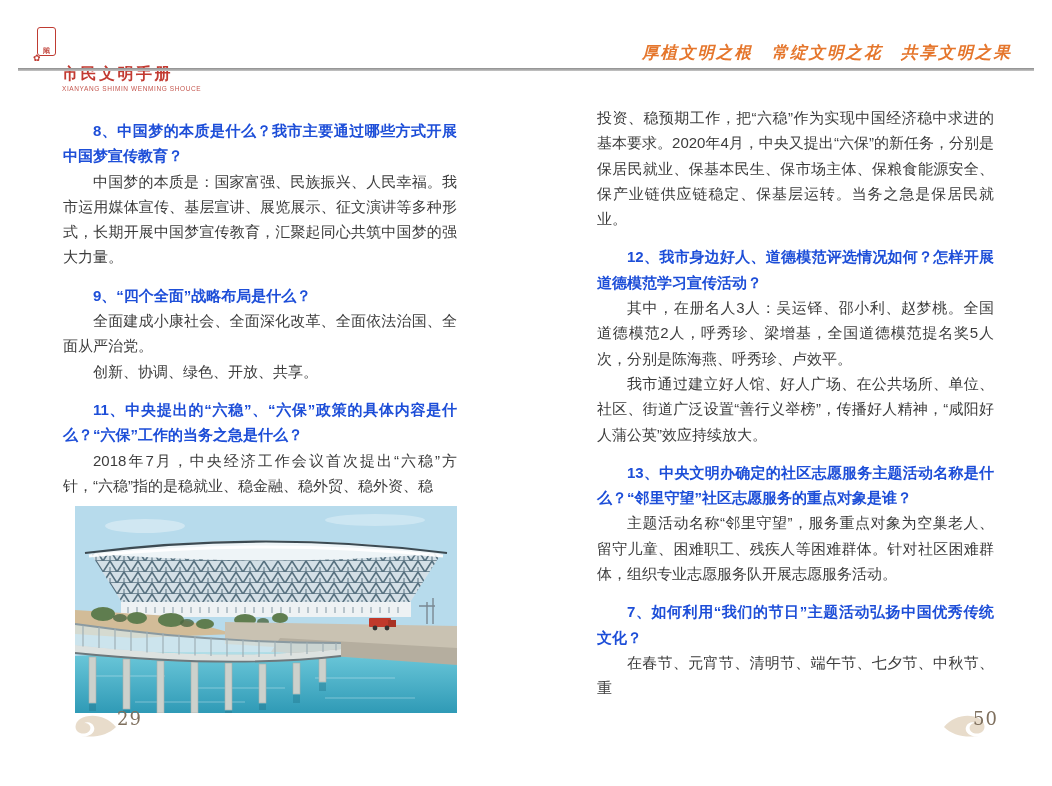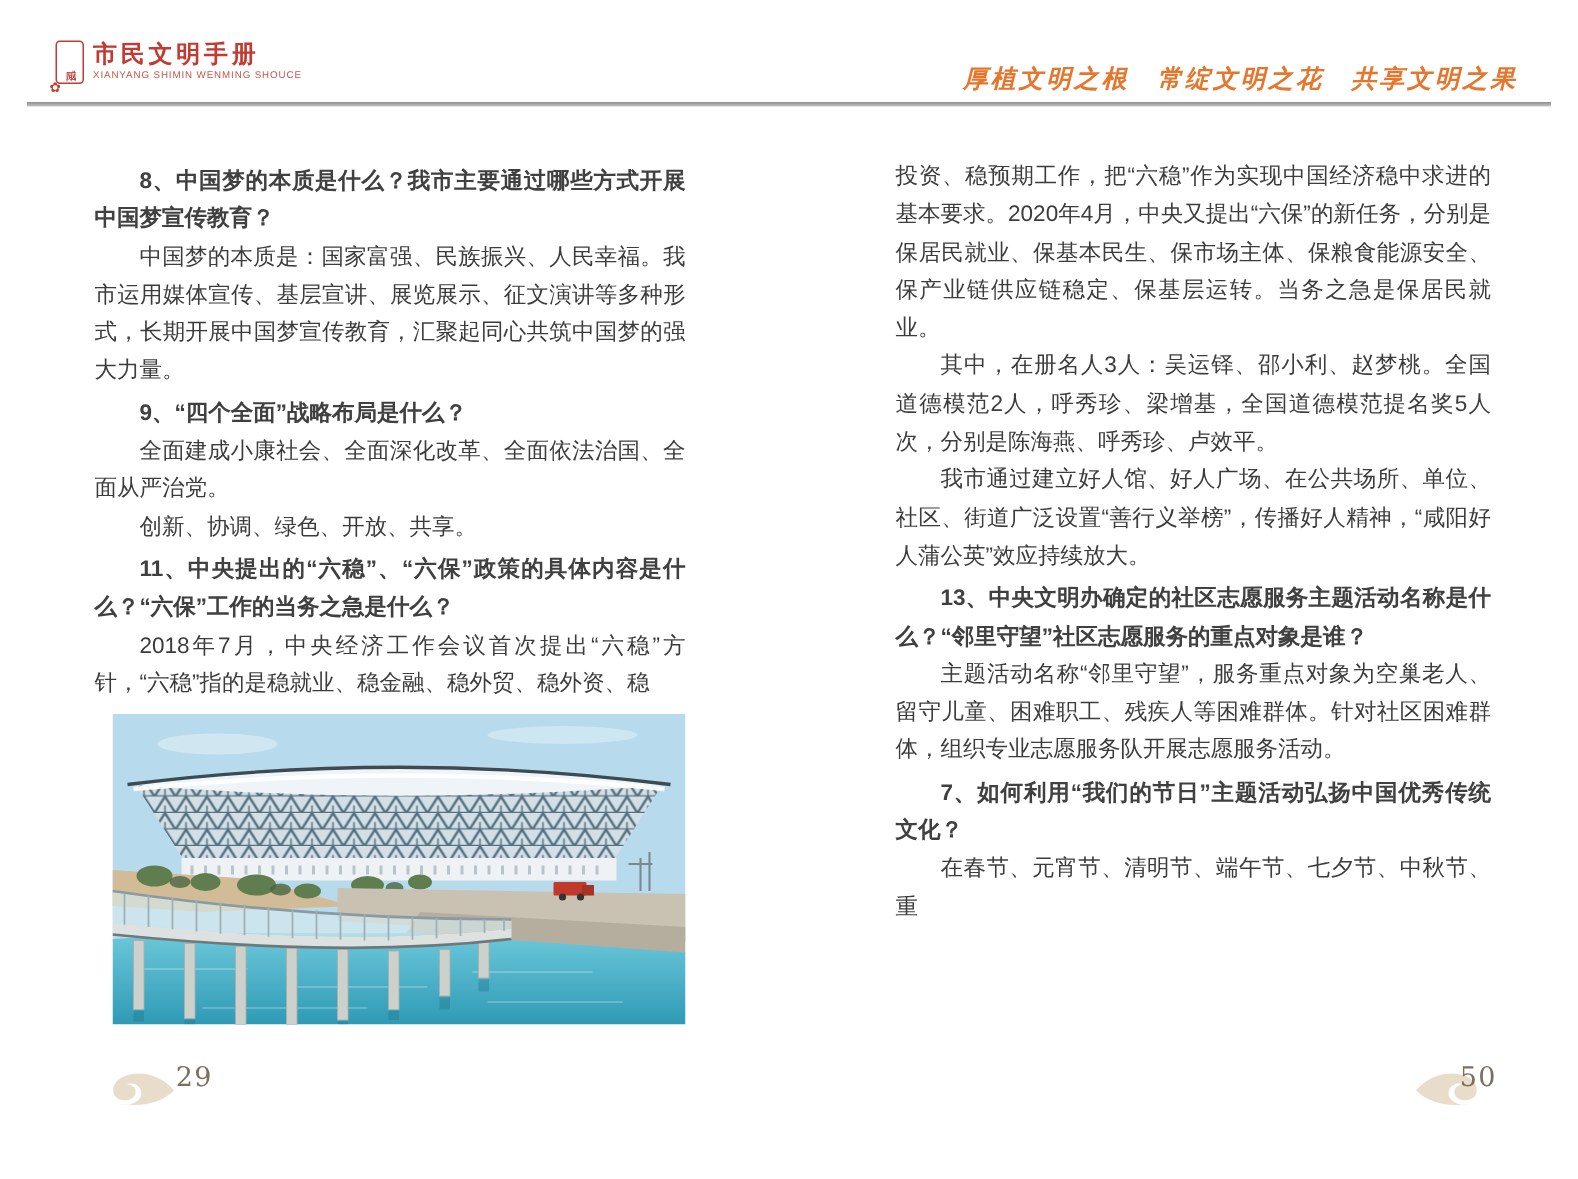--- a/index.html
+++ b/index.html
@@ -8,21 +8,21 @@
     font-family:"Liberation Sans", sans-serif;overflow:hidden;
   }
   
   .logo{position:absolute;left:37px;top:27px;display:flex;align-items:flex-start;}
   .seal{
     position:relative;width:17px;height:27px;border:1.5px solid #bf3b32;border-radius:3px;
     color:#bf3b32;display:flex;align-items:center;justify-content:center;
     font-size:7px;line-height:7px;writing-mode:vertical-rl;letter-spacing:1px;background:#fff;
   }
   .seal-flower{position:absolute;left:-5px;bottom:-7px;font-size:9px;color:#bf3b32;writing-mode:horizontal-tb;}
-  .logo-text{margin-left:6px;}
+  .logo-text{margin-left:6px;margin-top:38px;}
   .logo-title{
     font-family:"DejaVu Serif", serif;font-weight:bold;color:#c23a31;
     font-size:16px;letter-spacing:2.5px;line-height:18px;
   }
   .logo-sub{
     font-size:6.5px;color:#c4574f;letter-spacing:0.6px;margin-top:2px;
     font-family:"Liberation Sans", sans-serif;
   }
   .slogan{
     position:absolute;top:42px;right:40px;color:#e5762c;
@@ -33,21 +33,21 @@
     background:linear-gradient(#8d8d8d,#c6c6c6);}
   
   .col{
     position:absolute;top:105px;width:394px;
     font-size:15px;line-height:25.3px;color:#3c3c3c;
     text-align:justify;text-justify:inter-ideograph;
   }
   .col-left{left:63px;}
   .col-right{left:597px;width:397px;}
   .col p{margin:0;text-indent:2em;}
-  .col p.q{color:#404040;font-weight:bold;margin-top:3px;}
+  .col p.q{color:#1d4ed8;font-weight:bold;margin-top:13px;}
   .col p.cont{text-indent:0;}
   
   .photo{display:block;margin:8px 0 0 12px;width:382px;height:207px;}
   
   .pagenum{position:absolute;top:708px;width:70px;height:30px;text-align:right;}
   .pagenum .num{
     position:relative;z-index:2;font-family:"DejaVu Serif", serif;
     font-size:18px;color:#7e6f5d;letter-spacing:1px;
   }
   .pagenum svg{position:absolute;top:3px;z-index:1;}
@@ -183,20 +183,21 @@
         <line x1="216" y1="136" x2="216" y2="149.5"></line>
       <line x1="232" y1="136.5" x2="232" y2="148"></line>
         <line x1="248" y1="137" x2="248" y2="146"></line>
       <line x1="261" y1="137" x2="261" y2="144.5"></line>
     </g>
   </svg>
 </div>
 
 <div class="col col-right">
   <p class="cont">投资、稳预期工作，把“六稳”作为实现中国经济稳中求进的基本要求。2020年4月，中央又提出“六保”的新任务，分别是保居民就业、保基本民生、保市场主体、保粮食能源安全、保产业链供应链稳定、保基层运转。当务之急是保居民就业。</p>
+  <p class="q">12、我市身边好人、道德模范评选情况如何？怎样开展道德模范学习宣传活动？</p>
   <p class="a">其中，在册名人3人：吴运铎、邵小利、赵梦桃。全国道德模范2人，呼秀珍、梁增基，全国道德模范提名奖5人次，分别是陈海燕、呼秀珍、卢效平。</p>
   <p class="a">我市通过建立好人馆、好人广场、在公共场所、单位、社区、街道广泛设置“善行义举榜”，传播好人精神，“咸阳好人蒲公英”效应持续放大。</p>
   <p class="q">13、中央文明办确定的社区志愿服务主题活动名称是什么？“邻里守望”社区志愿服务的重点对象是谁？</p>
   <p class="a">主题活动名称“邻里守望”，服务重点对象为空巢老人、留守儿童、困难职工、残疾人等困难群体。针对社区困难群体，组织专业志愿服务队开展志愿服务活动。</p>
   <p class="q">7、如何利用“我们的节日”主题活动弘扬中国优秀传统文化？</p>
   <p class="a">在春节、元宵节、清明节、端午节、七夕节、中秋节、重</p>
 </div>
 
 <div class="pagenum pn-left">
   <svg width="46" height="26" viewBox="0 0 46 26">

